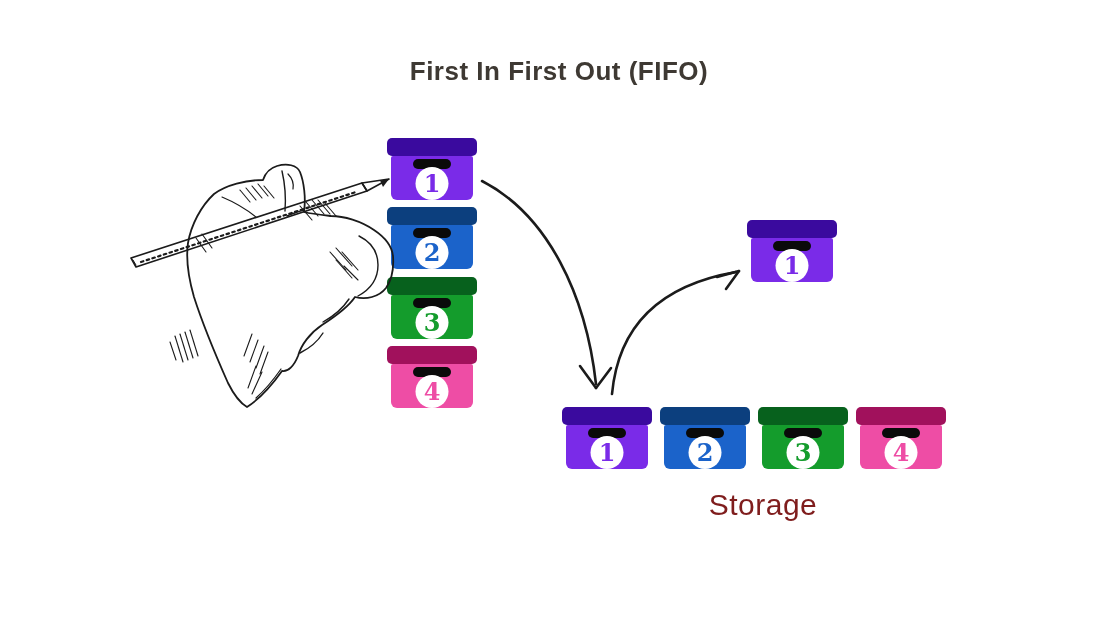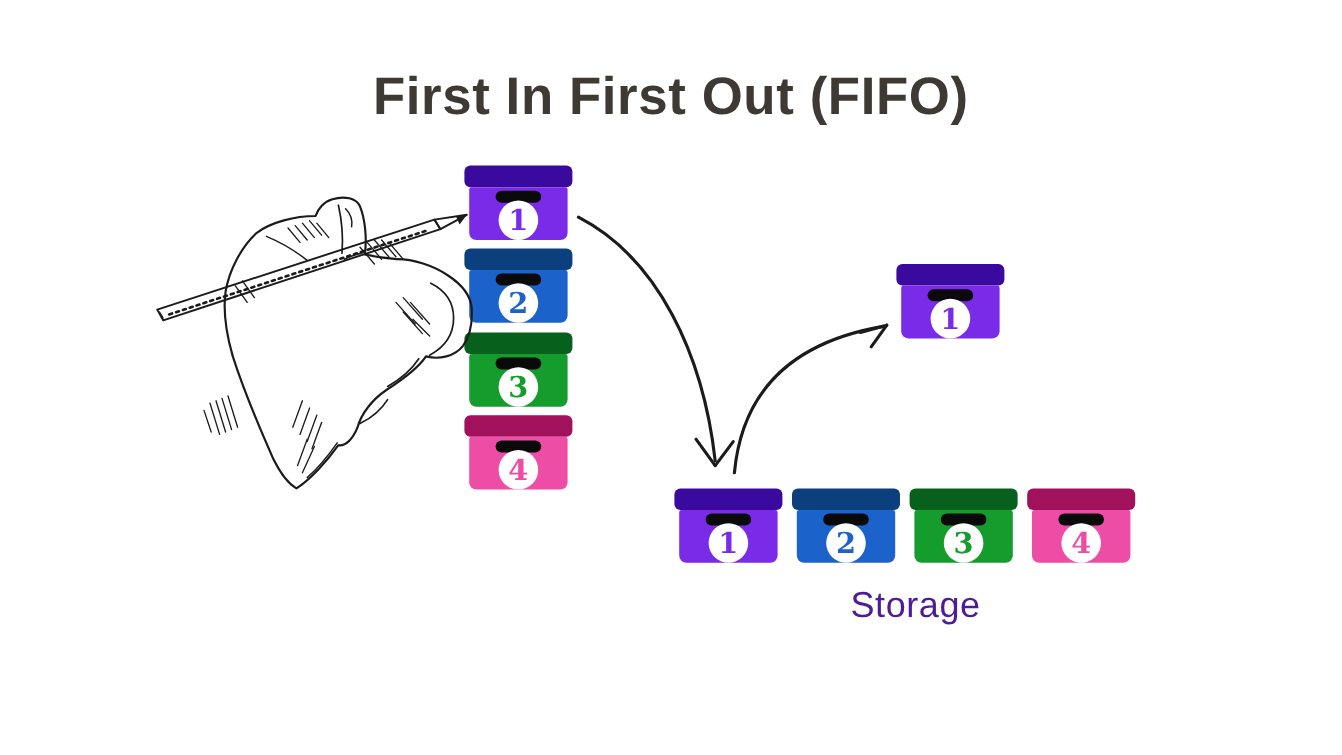--- a/index.html
+++ b/index.html
@@ -2,25 +2,25 @@
 <html style="--purple-lid: #3A0A9E; --purple-body: #7A2BE8; --blue-lid: #0C3F7E; --blue-body: #1B63CA; --green-lid: #07611D; --green-body: #149C2C; --pink-lid: #A1115C; --pink-body: #EE4DA5;"><head>
 <meta charset="utf-8">
 <style>
   html,body{margin:0;padding:0;}
   body{
     width:1118px;height:629px;position:relative;background:#ffffff;overflow:hidden;
     font-family:"Liberation Sans","DejaVu Sans",sans-serif;
   }
   .title{
     position:absolute;left:0;top:56px;width:1118px;text-align:center;
-    font-size:44px;font-weight:700;letter-spacing:.5px;color:#3E3933;
+    font-size:26px;font-weight:700;letter-spacing:.5px;color:#3E3933;
   }
   .storage-label{
     position:absolute;left:563px;top:488px;width:400px;text-align:center;
-    font-size:30px;font-weight:400;letter-spacing:.5px;color:#4c1d95;
+    font-size:30px;font-weight:400;letter-spacing:.5px;color:#7f1d1d;
   }
   .box{position:absolute;width:90px;height:62px;}
   .lid{position:absolute;left:0;top:0;width:90px;height:18px;border-radius:5px;}
   .bxbody{position:absolute;left:4px;top:18px;width:82px;height:44px;border-radius:2px 2px 6px 6px;}
   .slot{position:absolute;left:50%;transform:translateX(-50%);top:3px;width:38px;height:10px;border-radius:5px;background:#0a0a0a;}
   .badge{
     position:absolute;left:50%;transform:translateX(-50%);top:11px;width:33px;height:33px;border-radius:50%;
     background:#ffffff;display:flex;align-items:center;justify-content:center;
   }
   .digit{font-family:"DejaVu Serif","Liberation Serif",serif;font-weight:700;font-size:24px;line-height:1;}

